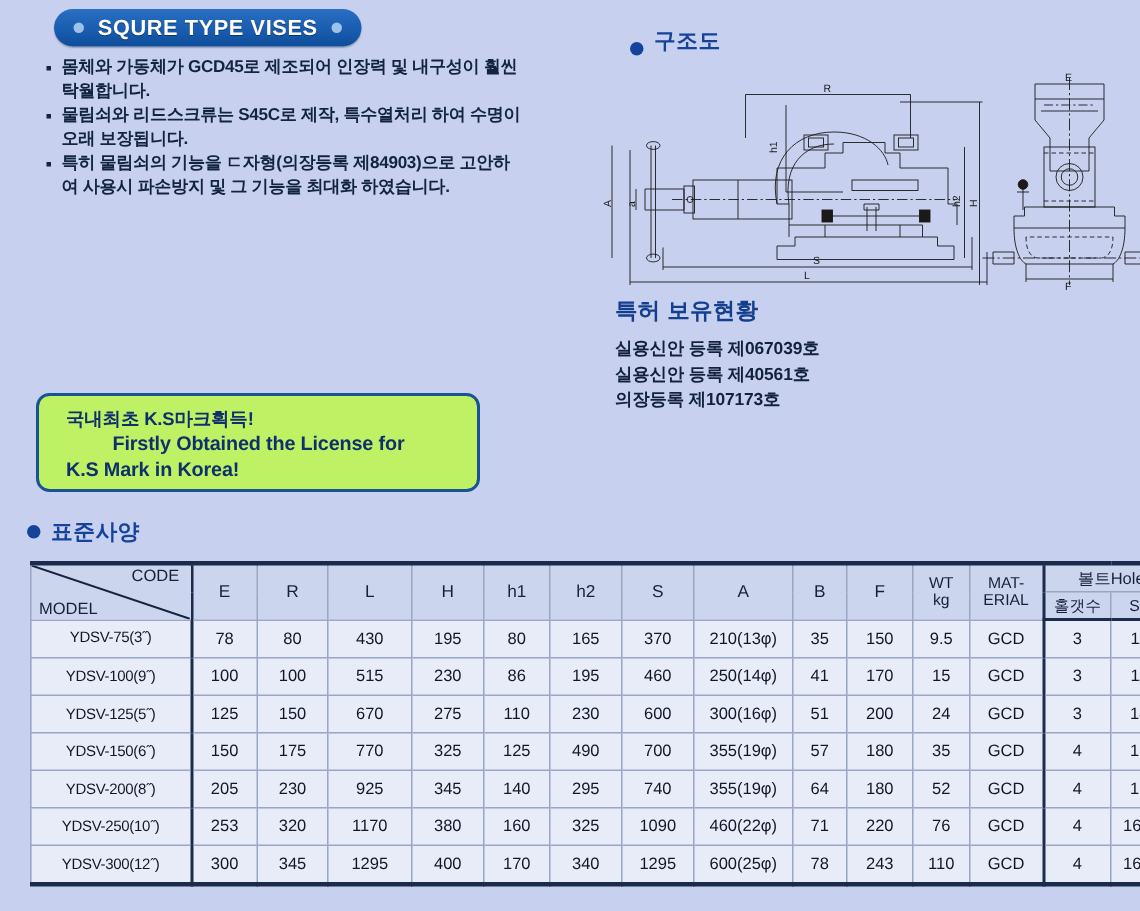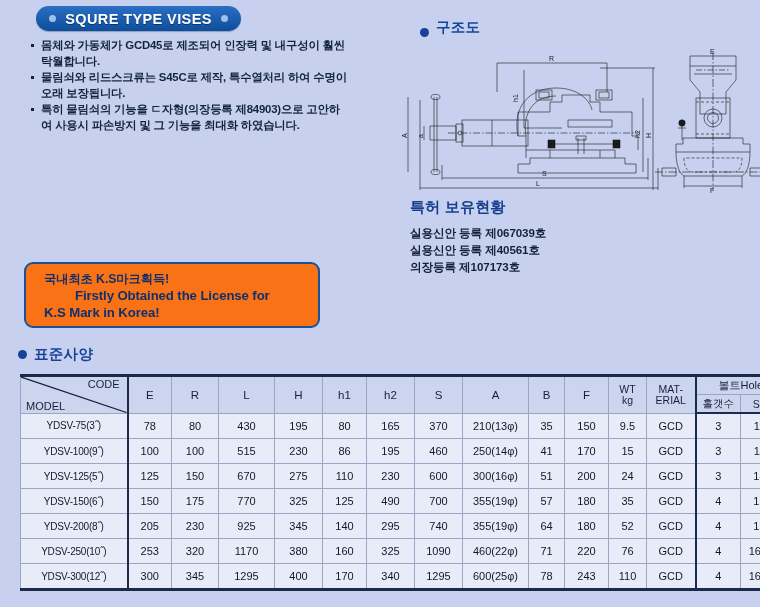--- a/index.html
+++ b/index.html
@@ -54,21 +54,21 @@
 
   
   .patent{position:absolute;left:410px;top:198px;width:330px;}
   .patent-title{font-size:15px;font-weight:bold;color:#143f8e;letter-spacing:.2px;margin-bottom:7px;}
   .patent-line{font-size:11.6px;color:#13223c;line-height:17px;font-weight:bold;letter-spacing:-0.1px;}
 
   
   .ksbox{
     position:absolute;left:24px;top:262px;width:292px;height:62px;
     border:2px solid #1a5296;border-radius:9px;
-    background:#f97316;
+    background:#bef264;
   }
   .ksbox .ln{
     position:absolute;left:18px;font-weight:bold;letter-spacing:-0.1px;
   }
   .ksbox .ln1{top:7px;font-size:12.3px;color:#10306d;}
   .ksbox .ln2{top:24px;font-size:13.2px;color:#10306d;padding-left:31px;}
   .ksbox .ln3{top:41px;font-size:13.2px;color:#10306d;}
 
   
   .spec-head{position:absolute;left:18px;top:345px;display:flex;align-items:center;gap:7px;}

